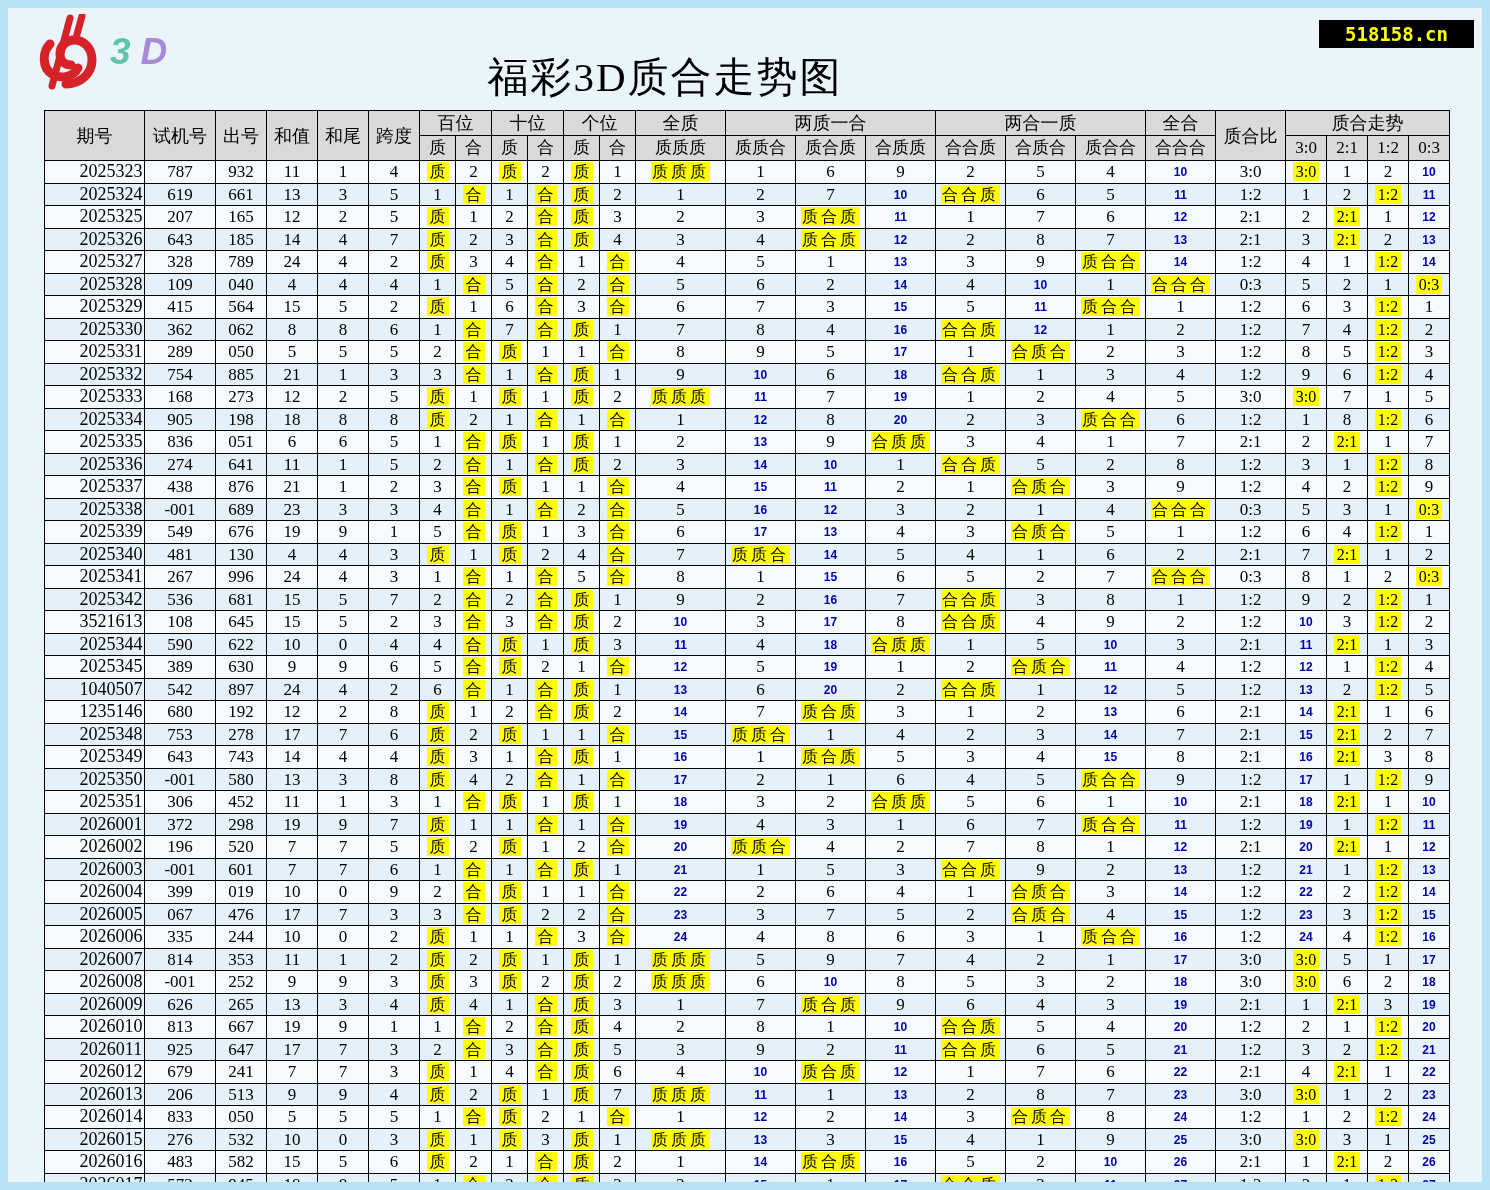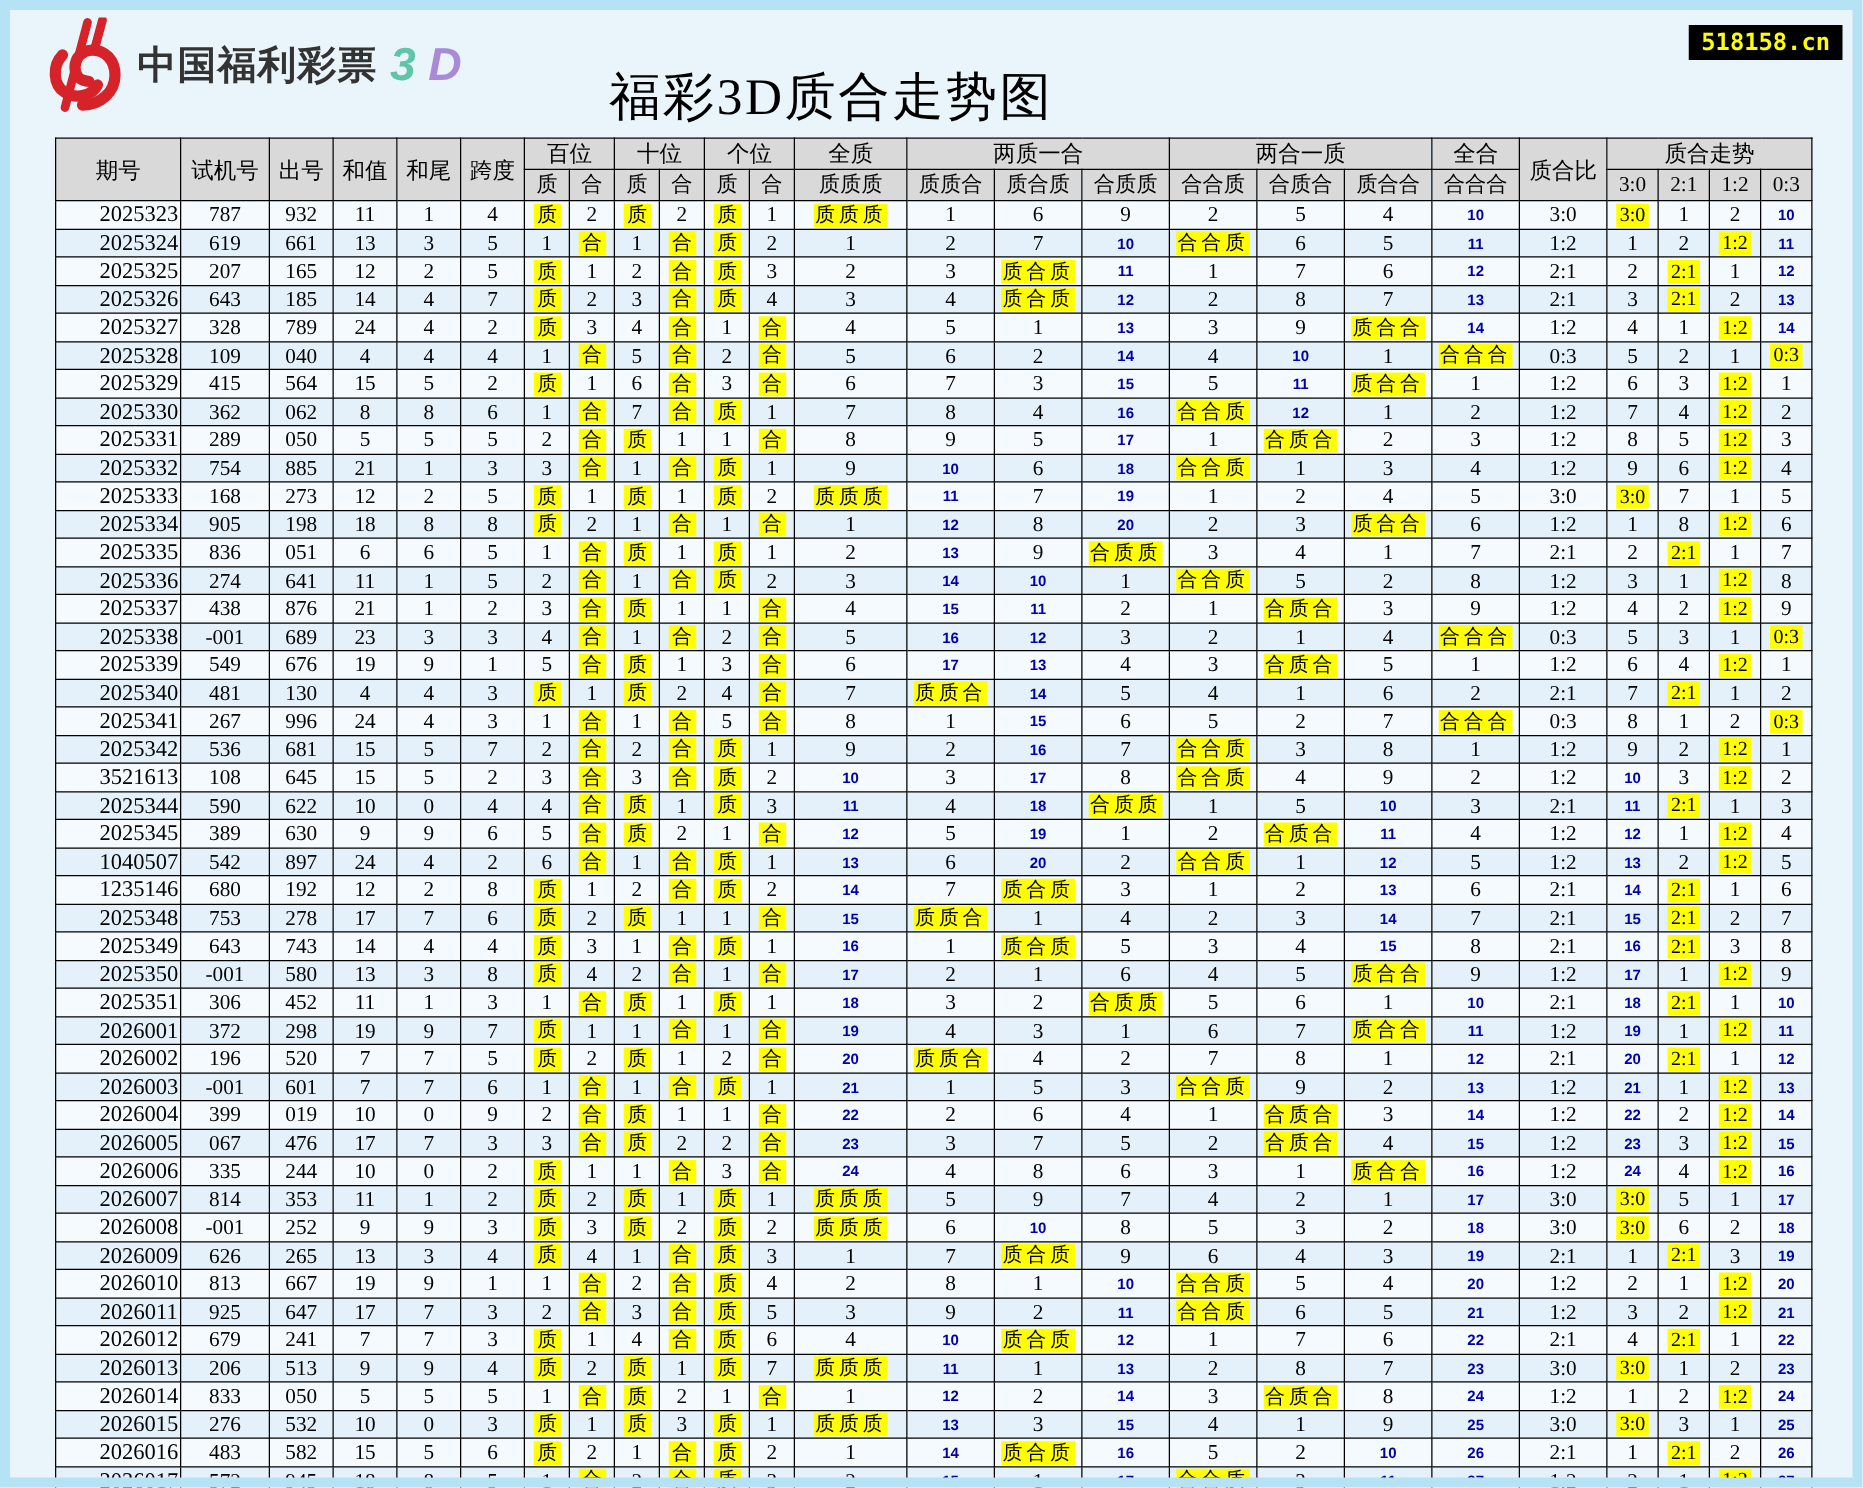--- a/index.html
+++ b/index.html
@@ -13,21 +13,21 @@
   .logo-glyph{width:64px;height:76px;position:relative;}
   .logo-brand{font-family:"Liberation Sans",sans-serif;font-weight:bold;font-size:31px;color:#333;letter-spacing:1px;}
   .logo-3{font-family:"Liberation Sans",sans-serif;font-style:italic;font-weight:bold;font-size:37px;color:#5fc4a8;}
   .logo-d{font-family:"Liberation Sans",sans-serif;font-style:italic;font-weight:bold;font-size:37px;color:#a98ad8;}
   
   .title{position:absolute;left:0;top:50px;width:1330px;text-align:center;
     font-size:41px;color:#000;font-family:"Liberation Serif",serif;letter-spacing:2px;}
   
   .badge{position:absolute;top:20px;right:16px;background:#000;color:#ffff00;
     font-family:"DejaVu Sans Mono",monospace;font-weight:bold;font-size:19px;
-    padding:3px 10px;line-height:22px;margin-left:21px;}
+    padding:3px 26px;line-height:22px;margin-left:21px;}
   
   .tblwrap{position:absolute;left:44px;top:110px;}
   table{border-collapse:collapse;table-layout:fixed;width:1406px;}
   th,td{border:1px solid #000;text-align:center;padding:0;overflow:hidden;white-space:nowrap;}
   thead th{background:#d9d9d9;font-weight:normal;font-size:18px;height:24px;line-height:24px;}
   thead .sub th{font-size:17px;}
   tbody td{font-size:17px;height:19.55px;line-height:19.5px;background:#f4fafe;}
   tbody tr:nth-child(even) td{background:#e4f1fa;}
   td .hl{background:#ffff00;display:inline-block;padding:0 3px;line-height:19px;font-size:16px;}
   td .hl.pat{letter-spacing:3px;padding:0 1px;}
@@ -45,21 +45,20 @@
       <g fill="none" stroke="#d6232a" stroke-width="9" stroke-linecap="round">
         <path d="M14 30 C6 38 6 54 16 60 C26 66 38 62 42 54"></path>
         <path d="M30 70 C44 70 56 60 56 46 C56 34 48 26 38 26 C30 26 24 32 24 40 C24 47 29 51 35 51"></path>
       </g>
       <g stroke="#d6232a" stroke-width="7" stroke-linecap="round">
         <line x1="34" y1="4" x2="16" y2="72"></line>
         <line x1="46" y1="2" x2="40" y2="24"></line>
       </g>
     </svg>
   </div>
-  <span class="logo-brand">中国福利彩票</span>
   <span class="logo-3">3</span>
     <span class="logo-d">D</span>
 </div>
 
 <div class="title">福彩3D质合走势图</div>
 
 <div class="badge">518158.cn</div>
 
 <div class="tblwrap">
   <table id="trend-table">

